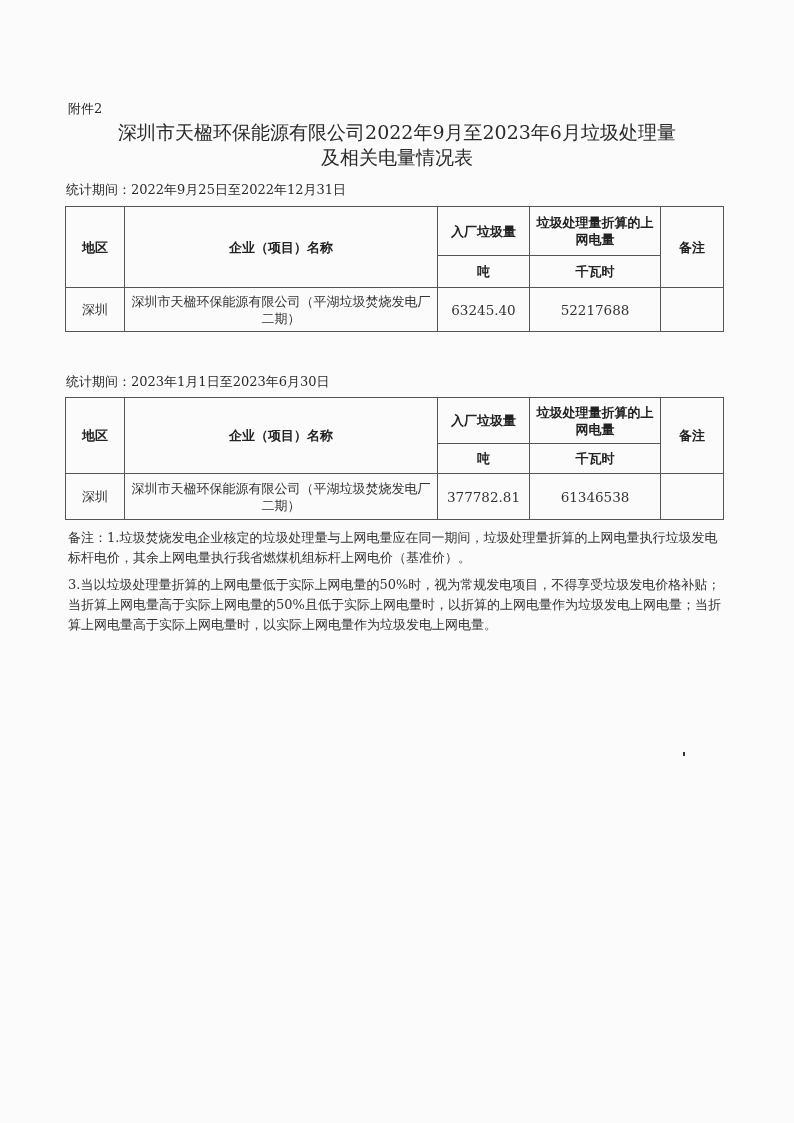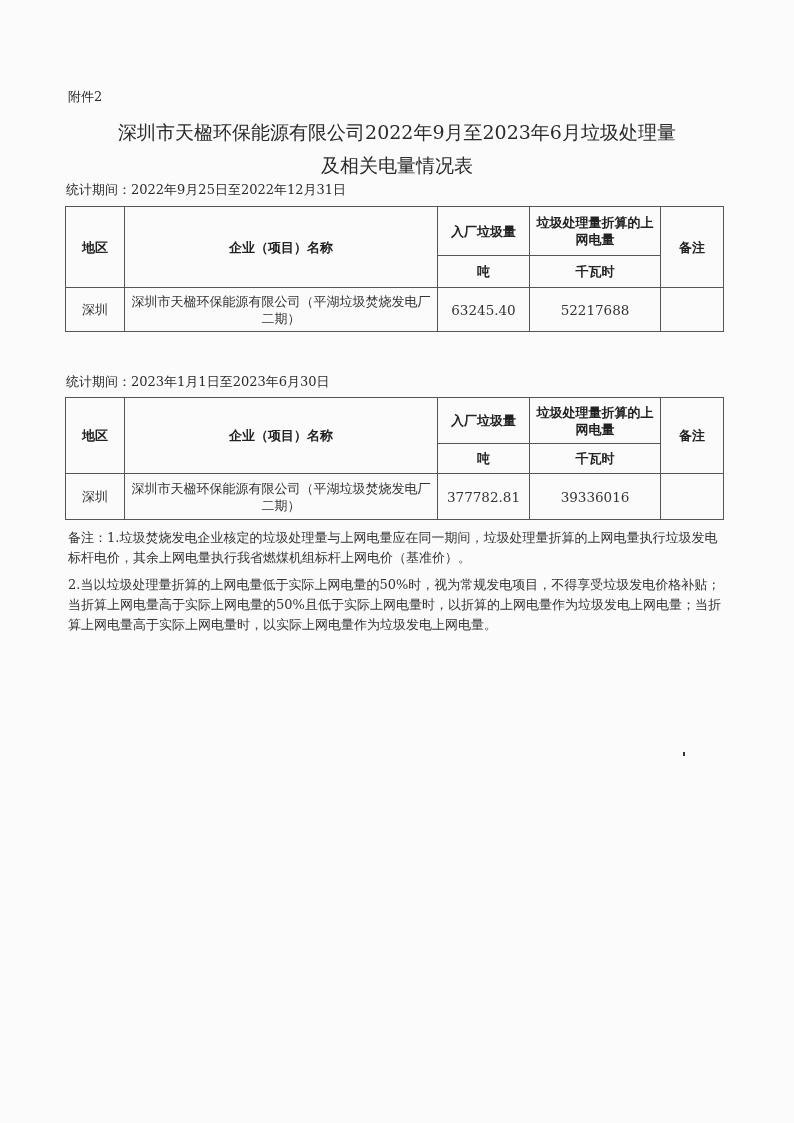--- a/index.html
+++ b/index.html
@@ -6,29 +6,29 @@
   body {
     width: 794px; height: 1123px;
     background: #fbfbfb;
     position: relative;
     overflow: hidden;
     font-family: "DejaVu Serif", "Liberation Serif", serif;
     color: #2a2a2a;
   }
   .abs { position: absolute; }
   .attach {
-    left: 68px; top: 88px;
+    left: 68px; top: 100px;
     font-size: 13px;
   }
   .title {
     left: 0; width: 794px; text-align: center;
     font-size: 19px; line-height: 24px;
   }
   .t1 { top: 120px; text-align: center; }
-  .t2 { top: 153px; }
+  .t2 { top: 145px; }
   .period { left: 66px; font-size: 13px; text-align: right; }
   .p1 { top: 181px; }
   .p2 { top: 373px; }
   table.stat {
     position: absolute;
     left: 65px;
     border-collapse: collapse;
     width: 658px;
     table-layout: fixed;
     font-size: 13.5px;
@@ -118,22 +118,22 @@
     <th rowspan="2">备注</th>
   </tr>
   <tr style="height:30px">
     <th>吨</th>
     <th>千瓦时</th>
   </tr>
   <tr style="height:46px">
     <td class="region">深圳</td>
     <td class="name">深圳市天楹环保能源有限公司（平湖垃圾焚烧发电厂二期）</td>
     <td>377782.81</td>
-    <td>39336016</td>
+    <td>61346538</td>
     <td></td>
   </tr>
 </tbody>
   </table>
 
 <div class="abs notes n1">备注：1.垃圾焚烧发电企业核定的垃圾处理量与上网电量应在同一期间，垃圾处理量折算的上网电量执行垃圾发电标杆电价，其余上网电量执行我省燃煤机组标杆上网电价（基准价）。</div>
-<div class="abs notes n2">2.当以垃圾处理量折算的上网电量低于实际上网电量的50%时，视为常规发电项目，不得享受垃圾发电价格补贴；当折算上网电量高于实际上网电量的50%且低于实际上网电量时，以折算的上网电量作为垃圾发电上网电量；当折算上网电量高于实际上网电量时，以实际上网电量作为垃圾发电上网电量。</div>
+<div class="abs notes n2">3.当以垃圾处理量折算的上网电量低于实际上网电量的50%时，视为常规发电项目，不得享受垃圾发电价格补贴；当折算上网电量高于实际上网电量的50%且低于实际上网电量时，以折算的上网电量作为垃圾发电上网电量；当折算上网电量高于实际上网电量时，以实际上网电量作为垃圾发电上网电量。</div>
 
 <div class="abs speck"></div>
 
 </body></html>

